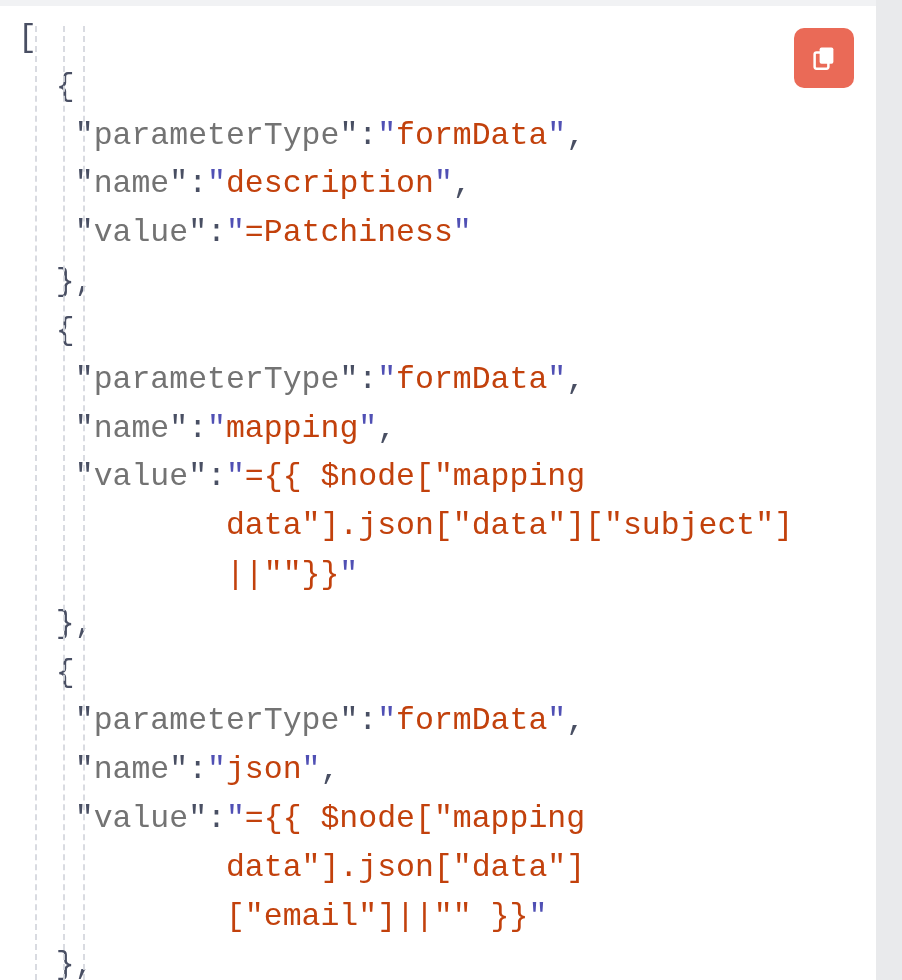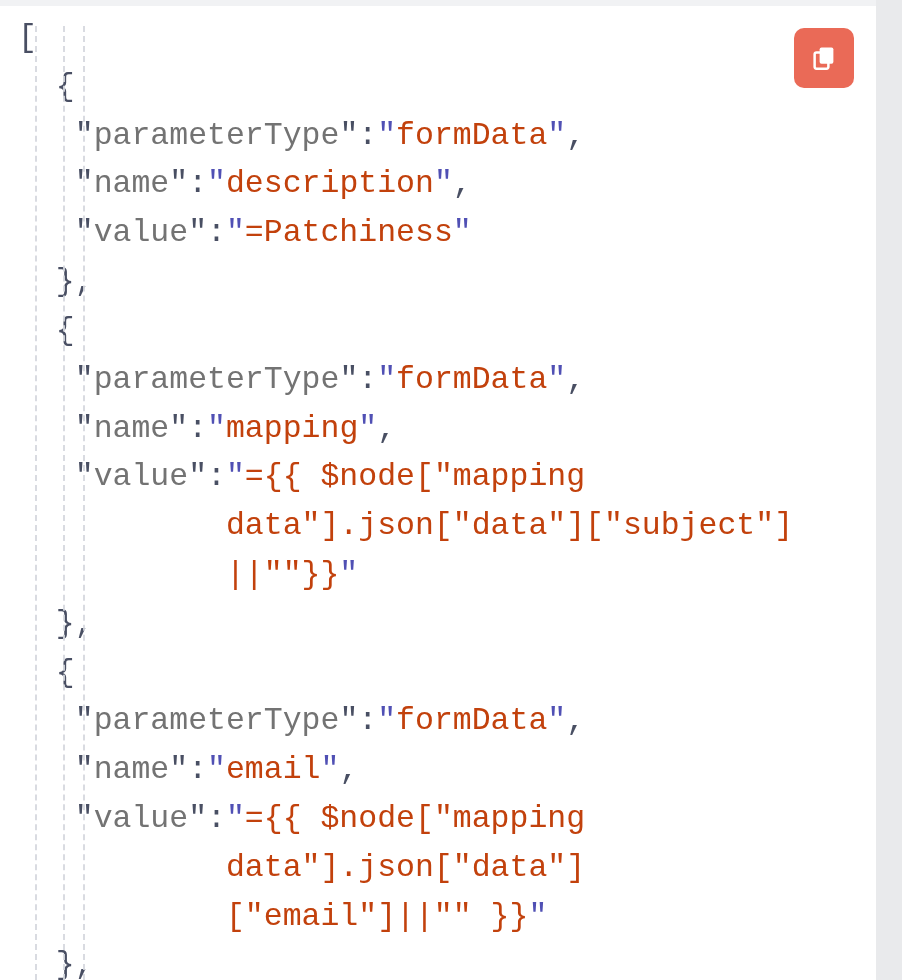--- a/index.html
+++ b/index.html
@@ -110,21 +110,21 @@
 <span class="pun">  },</span>
 <span class="pun">  {</span>
    <span class="pun">"</span><span class="k">parameterType</span><span class="pun">"</span><span class="pun">:</span><span class="vq">"</span><span class="v">formData</span><span class="vq">"</span><span class="pun">,</span>
    <span class="pun">"</span><span class="k">name</span><span class="pun">"</span><span class="pun">:</span><span class="vq">"</span><span class="v">mapping</span><span class="vq">"</span><span class="pun">,</span>
    <span class="pun">"</span><span class="k">value</span><span class="pun">"</span><span class="pun">:</span><span class="vq">"</span><span class="v">={{ $node["mapping </span>
            <span class="v">data"].json["data"]["subject"]</span>
            <span class="v">||""}}</span><span class="vq">"</span>
 <span class="pun">  },</span>
 <span class="pun">  {</span>
    <span class="pun">"</span><span class="k">parameterType</span><span class="pun">"</span><span class="pun">:</span><span class="vq">"</span><span class="v">formData</span><span class="vq">"</span><span class="pun">,</span>
-   <span class="pun">"</span><span class="k">name</span><span class="pun">"</span><span class="pun">:</span><span class="vq">"</span><span class="v">email</span><span class="vq">"</span><span class="pun">,</span>
+   <span class="pun">"</span><span class="k">name</span><span class="pun">"</span><span class="pun">:</span><span class="vq">"</span><span class="v">json</span><span class="vq">"</span><span class="pun">,</span>
    <span class="pun">"</span><span class="k">value</span><span class="pun">"</span><span class="pun">:</span><span class="vq">"</span><span class="v">={{ $node["mapping </span>
            <span class="v">data"].json["data"]</span>
            <span class="v">["email"]||"" }}</span><span class="vq">"</span>
 <span class="pun">  },</span>
 </pre>
 
   </div>
 </div>
 
 </body></html>

